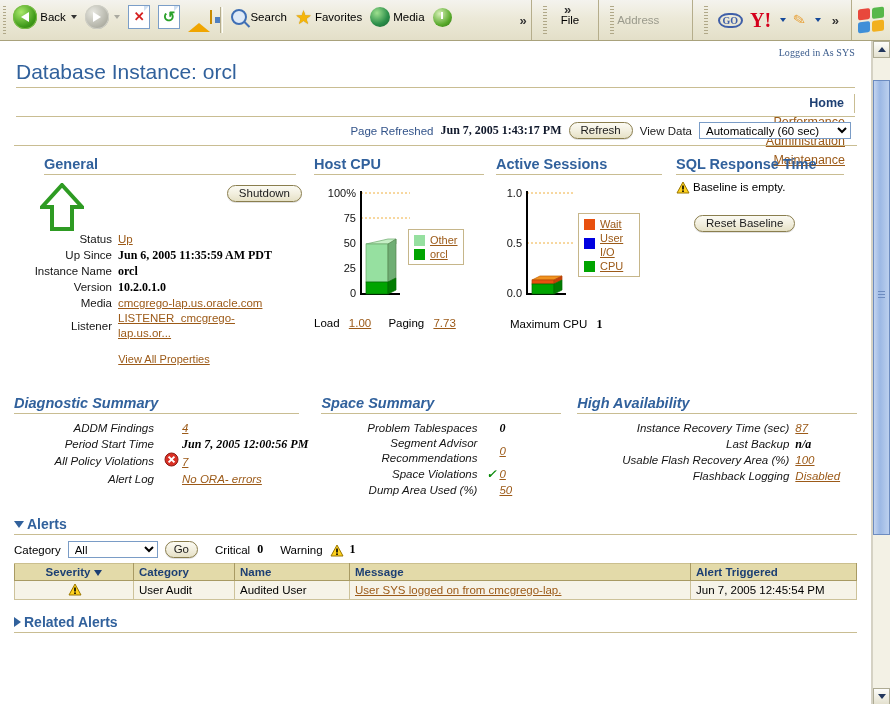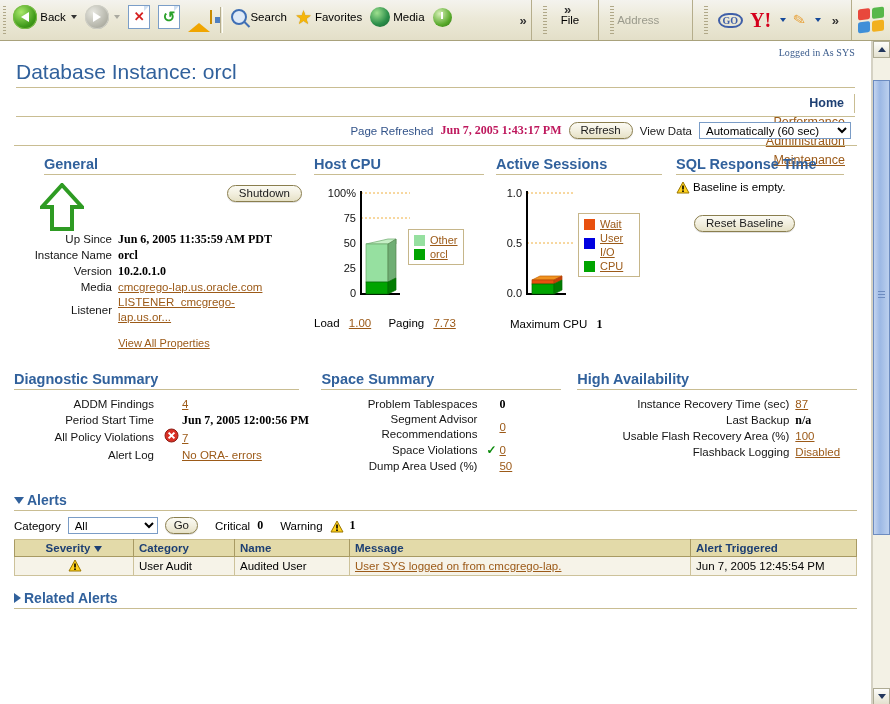--- a/index.html
+++ b/index.html
@@ -161,21 +161,21 @@
     border-right:1px solid #c9bd92;
     padding-right:10px;
   }
   .subbar{
     border-bottom:1px solid #c9bd92;
     padding: 5px 6px 6px 0;
     display:flex; align-items:center; justify-content:flex-end; gap:7px;
     font-size:11.5px; color:#33548a;
   }
   .refreshed-label{ color:#33548a;}
-  .refreshed-val{ color:#be185d; font-weight:bold; font-family:"Liberation Serif", serif; font-size:12px;}
+  .refreshed-val{ color:#0f172a; font-weight:bold; font-family:"Liberation Serif", serif; font-size:12px;}
   .ora-btn{
     display:inline-block;
     border:1px solid #8a7e4e; border-radius:10px;
     background: linear-gradient(to bottom,#fbfaf3 0%, #f2efdf 50%, #e6e1c6 100%);
     padding: 1px 11px 2px 11px;
     font-size:11.5px; color:#1b1b1b; cursor:pointer;
     box-shadow: 0 1px 0 rgba(0,0,0,.12);
   }
   .sel{
     border:1px solid #7a9cc6; background:#fff; height:17px;
@@ -385,20 +385,24 @@
           <div style="position:relative;height:48px;">
             <div class="up-arrow" style="position:absolute;left:26px;top:2px;">
               <svg width="44" height="48" viewBox="0 0 44 48">
                 <polygon points="22,2 42,24 32,24 32,46 12,46 12,24 2,24" fill="#ffffff" stroke="#2e9b23" stroke-width="4"></polygon>
               </svg>
             </div>
             <span class="ora-btn" style="position:absolute;right:12px;top:4px;">Shutdown</span>
           </div>
 
           <div style="margin-top:2px;">
+            <div class="kv">
+              <div class="k" style="width:98px;">Status</div>
+              <div class="v lnk">Up</div>
+            </div>
             <div class="kv">
               <div class="k" style="width:98px;">Up Since</div>
               <div class="v bold">Jun 6, 2005 11:35:59 AM PDT</div>
             </div>
             <div class="kv">
               <div class="k" style="width:98px;">Instance Name</div>
               <div class="v bold">orcl</div>
             </div>
             <div class="kv">
               <div class="k" style="width:98px;">Version</div>
@@ -513,21 +517,21 @@
               </svg>
             </span>
             <span style="font-size:11.5px;">Baseline is empty.</span>
           </div>
           <div style="margin-top:22px;padding-left:18px;">
             <span class="ora-btn">Reset Baseline</span>
           </div>
         </div>
       </div>
 
-      <div class="grid3" style="margin-top:22px;">
+      <div class="grid3" style="margin-top:30px;font-style:italic;">
 
         <div style="width:310px;">
           <div class="pnl-title" style="margin-right:22px;">Diagnostic Summary</div>
           <div class="kv">
             <div class="k" style="width:140px;">ADDM Findings</div>
             <div style="width:22px;"></div>
             <div class="v lnk">4</div>
           </div>
           <div class="kv">
             <div class="k" style="width:140px;">Period Start Time</div>

